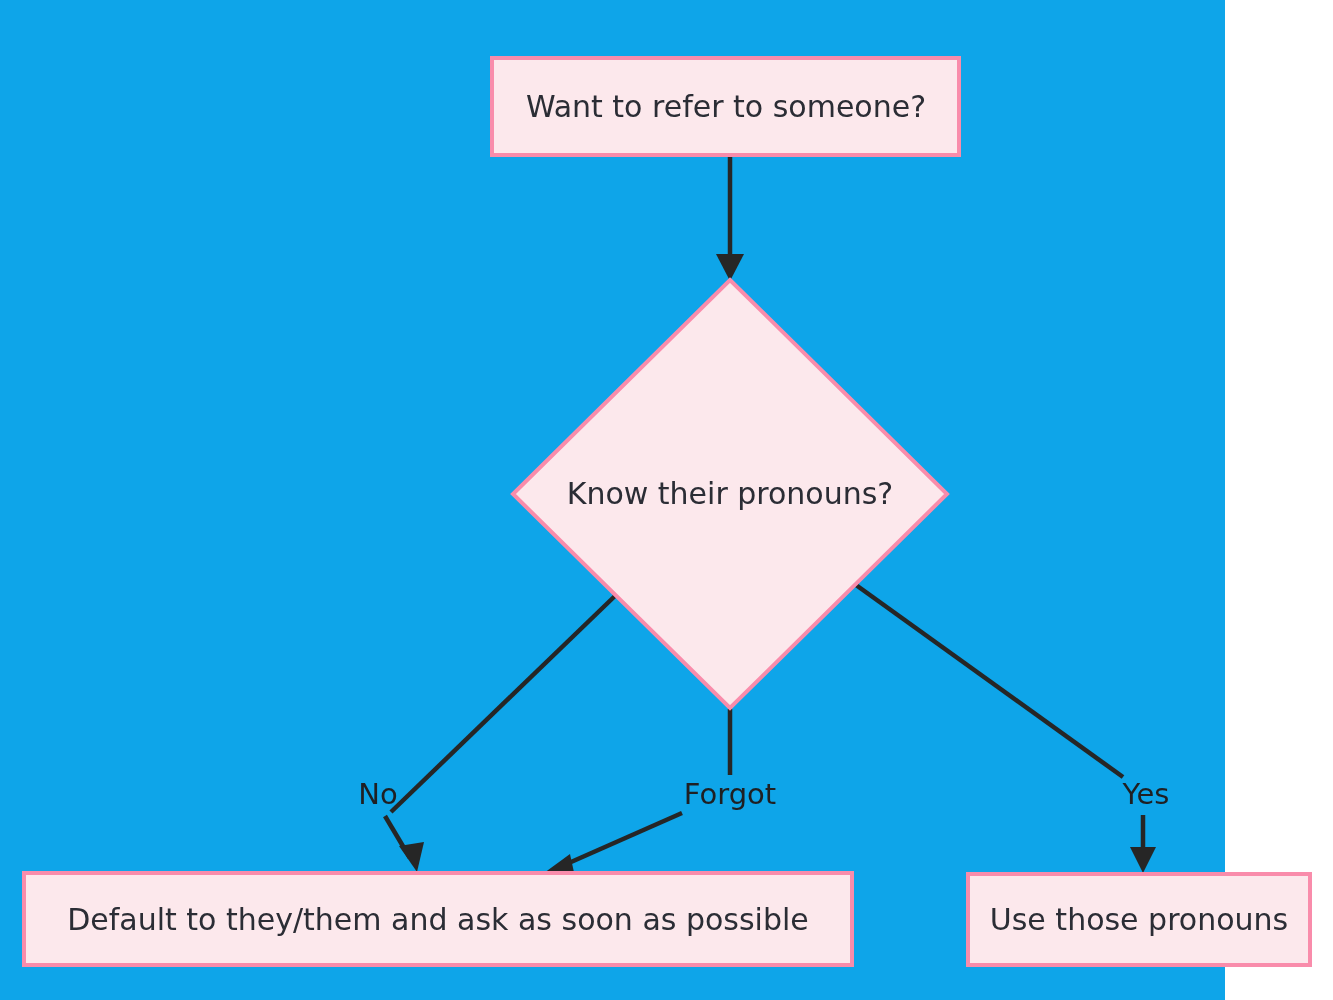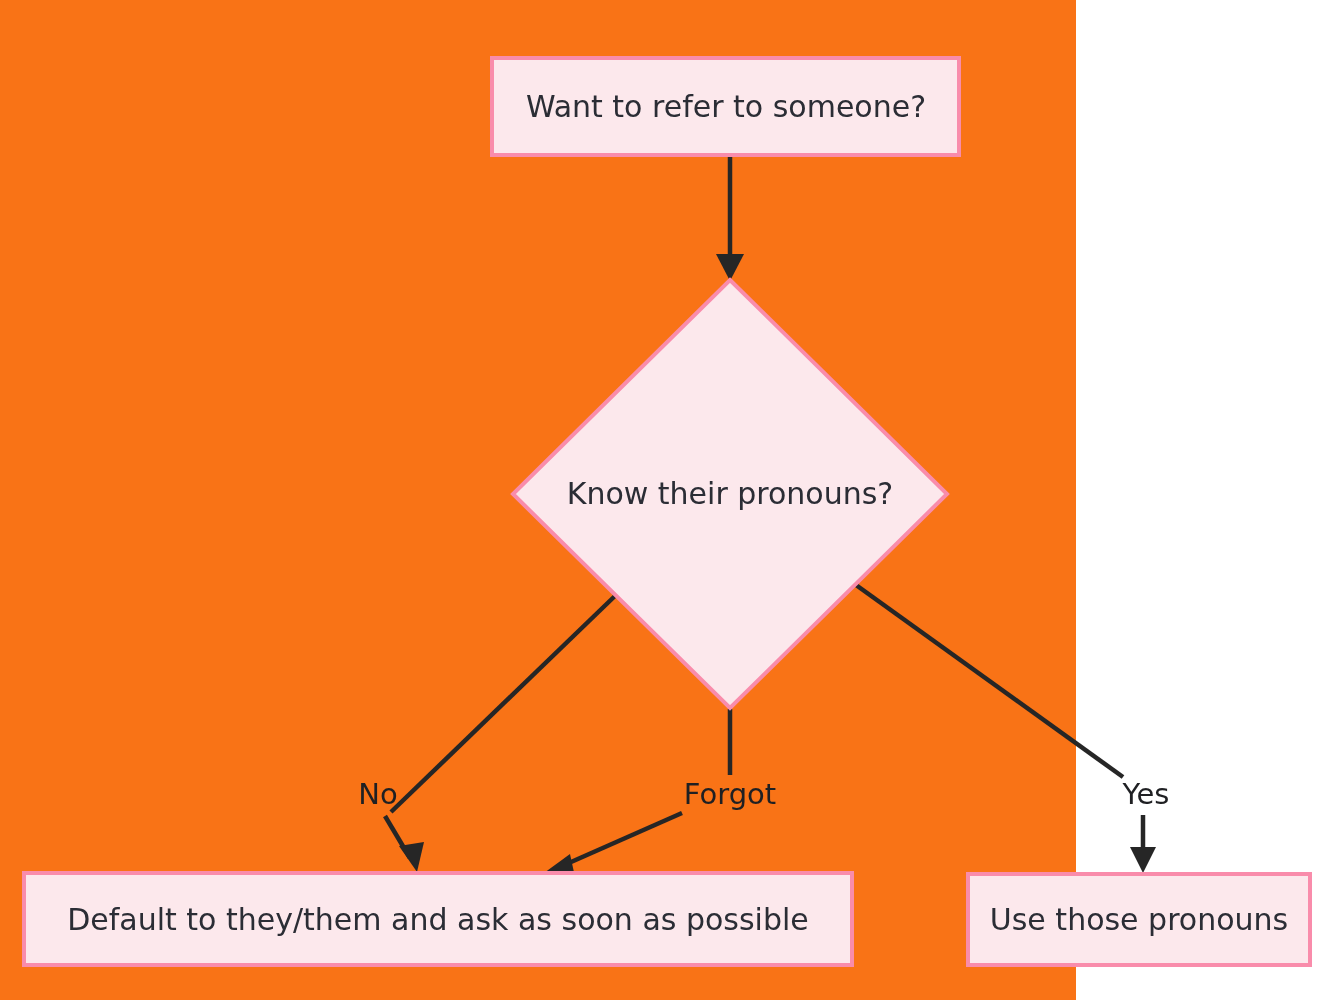--- a/index.html
+++ b/index.html
@@ -8,23 +8,23 @@
     background: #ffffff;
   }
   body {
     width: 1333px;
     height: 1000px;
     overflow: hidden;
     font-family: "DejaVu Sans", "Liberation Sans", sans-serif;
   }
   #flowchart {
     position: relative;
-    width: 1076px;
+    width: 1225px;
     height: 1000px;
-    background: #f97316;
+    background: #0ea5e9;
     text-decoration: underline;
   }
   svg.canvas {
     position: absolute;
     top: 0;
     left: 0;
     width: 1333px;
     height: 1000px;
   }
   .node-label {

